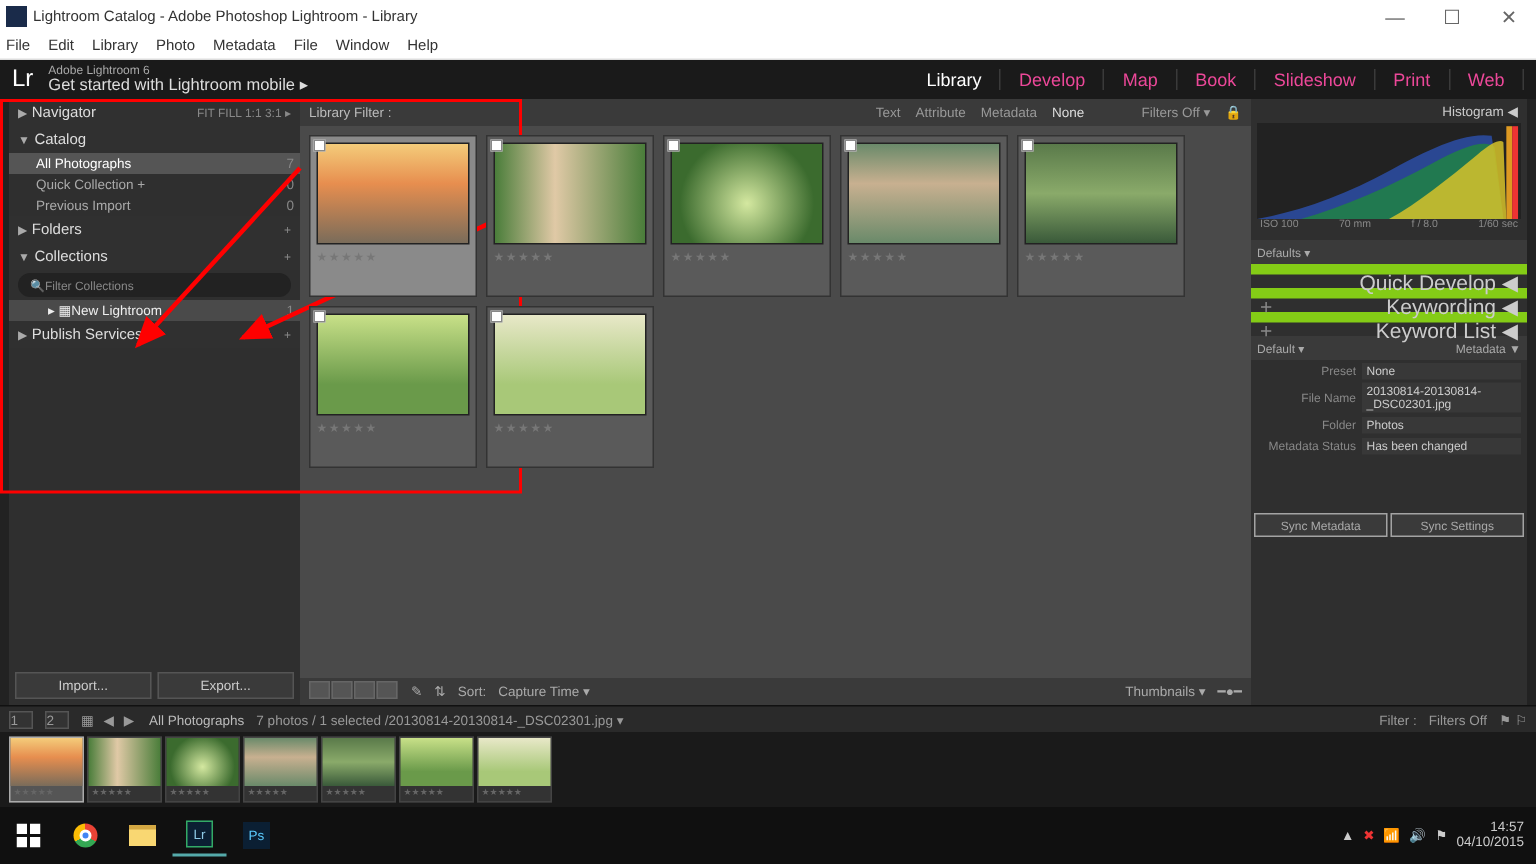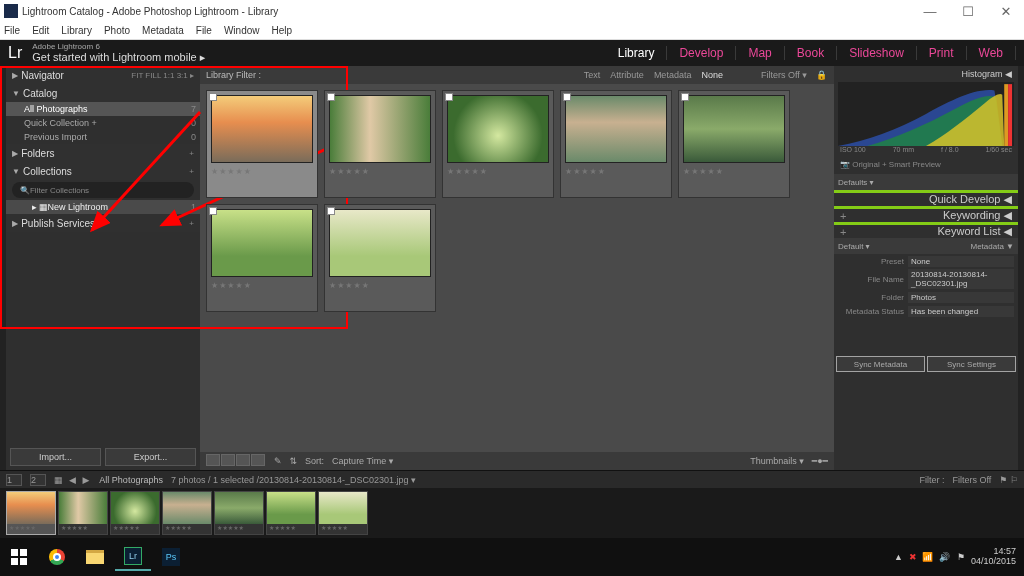--- a/index.html
+++ b/index.html
@@ -54,21 +54,21 @@
 .stars { margin-top: 4px; color: #777; font-size: 8px; letter-spacing: 1px; }
 .toolbar { height: 18px; background: #3a3a3a; display: flex; align-items: center; padding: 0 6px; gap: 8px; font-size: 9px; color: #aaa; }
 .toolbar .icons span { display: inline-block; width: 14px; height: 12px; background: #555; border: 1px solid #666; margin-right: 1px; }
 
 .rightpanel { width: 190px; background: #2f2f2f; border-right: 6px solid #222; }
 .histo-label { height: 16px; display: flex; align-items: center; justify-content: flex-end; padding: 0 6px; font-size: 9px; color: #ccc; }
 .histo { height: 64px; background: #222; margin: 0 4px; position: relative; overflow: hidden; }
 .histo svg { width: 100%; height: 100%; }
 .histo-info { height: 14px; display: flex; justify-content: space-between; padding: 0 6px; font-size: 7px; color: #888; }
 .histo-sub { height: 14px; padding: 0 6px; font-size: 8px; color: #888; }
-.panel-hdr { height: 16px; display: flex; align-items: center; justify-content: flex-end; padding: 0 6px; font-size: 11px; color: #ccc; border-top: 3px solid #84cc16; }
+.panel-hdr { height: 16px; display: flex; align-items: center; justify-content: flex-end; padding: 0 6px; font-size: 14px; color: #ccc; border-top: 7px solid #84cc16; }
 .panel-hdr .plus { margin-right: auto; color: #888; }
 .dd { height: 16px; background: #3a3a3a; display: flex; align-items: center; padding: 0 4px; font-size: 8px; color: #aaa; }
 .dd .v { margin-left: auto; }
 .meta-row { height: 14px; display: flex; align-items: center; padding: 0 4px; font-size: 8px; }
 .meta-row .k { width: 70px; text-align: right; color: #888; padding-right: 4px; }
 .meta-row .v { flex: 1; color: #ccc; background: #383838; padding: 1px 3px; min-height: 11px;}
 .sync-btns { display: flex; gap: 2px; padding: 2px; }
 .sync-btns button { flex: 1; height: 16px; background: #3a3a3a; border: 1px solid #a3a3a3; color: #aaa; font-size: 8px; }
 
 .filmstrip-hdr { height: 18px; background: #2a2a2a; display: flex; align-items: center; padding: 0 6px; gap: 8px; font-size: 9px; color: #999; border-top: 1px solid #111; }
@@ -292,21 +292,20 @@
           <rect x="170" y="2" width="4" height="58" fill="#d92"></rect>
           <rect x="174" y="2" width="4" height="58" fill="#e33"></rect>
         </svg>
       </div>
       <div class="histo-info">
         <span>ISO 100</span>
         <span>70 mm</span>
         <span>f / 8.0</span>
         <span>1/60 sec</span>
       </div>
-      <div class="histo-sub">📷 Original + Smart Preview</div>
 
       <div class="dd">
           <span>Defaults ▾</span>
           <span class="v"></span>
         </div>
       <div class="panel-hdr">Quick Develop ◀</div>
       <div class="panel-hdr">
           <span class="plus">+</span>
           <span>Keywording ◀</span>
         </div>

